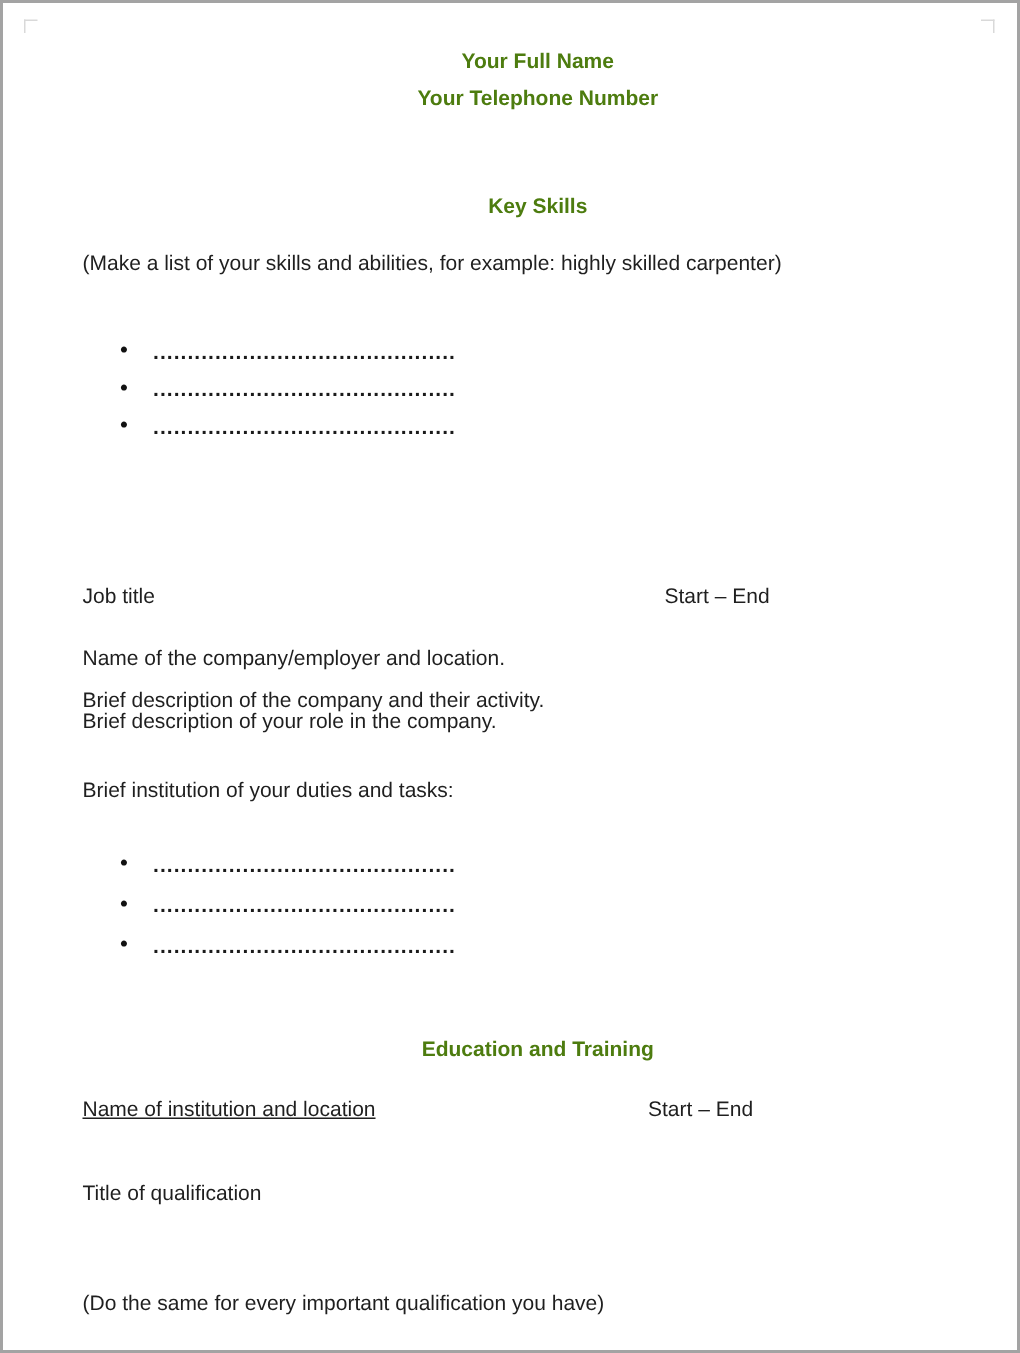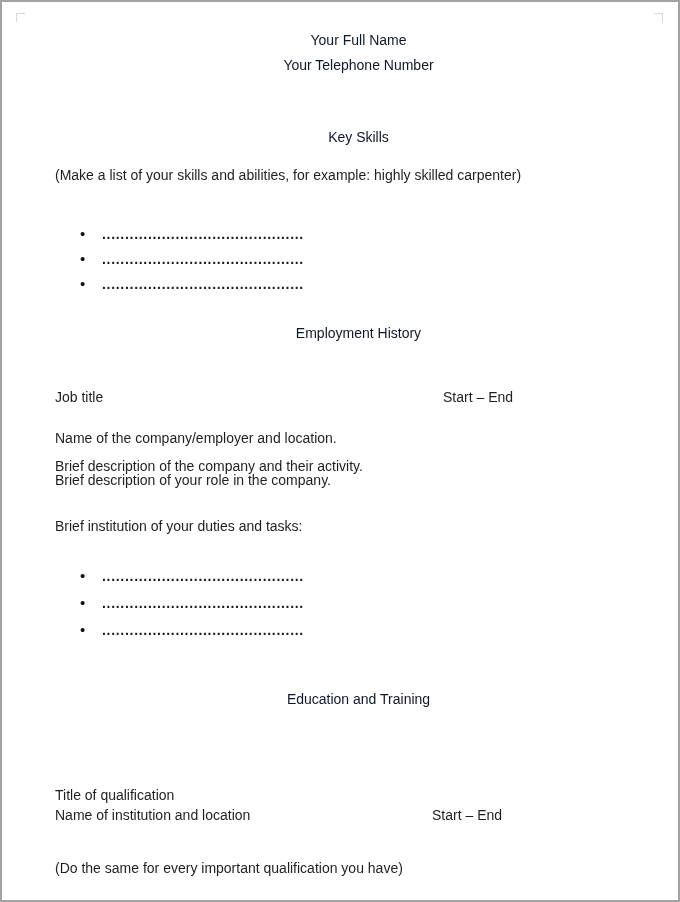--- a/index.html
+++ b/index.html
@@ -16,42 +16,42 @@
     color: #1f1f1f;
     overflow: hidden;
   }
   .line {
     position: absolute;
     left: 53px;
     right: 16px;
     white-space: nowrap;
   }
   .center { text-align: center; }
-  .bold { font-weight: normal; color: #0f172a; }
+  .bold { font-weight: bold; color: #4d7c0f; }
 
   
   .crop { position: absolute; width: 8px; height: 8px; }
   .crop-tl { top: 11px; left: 14px; border-top: 1px solid #d9d9d9; border-left: 1px solid #d9d9d9; }
   .crop-tr { top: 11px; right: 15px; border-top: 1px solid #d9d9d9; border-right: 1px solid #d9d9d9; }
 
   
   .l-name        { top: 29px; }
   .l-phone       { top: 54px; }
   .l-skills-head { top: 126px; }
   .l-skills-hint { top: 164px; }
   .l-skills-list { top: 223px; }
   .l-emp-head    { top: 322px; }
   .l-job-row     { top: 386px; }
   .l-company     { top: 427px; }
   .l-activity    { top: 455px; }
   .l-role        { top: 469px; }
   .l-duties      { top: 515px; }
   .l-emp-list    { top: 565px; }
   .l-edu-head    { top: 688px; }
-  .l-inst-row    { top: 804px; }
+  .l-inst-row    { top: 728px; text-decoration: underline; }
   .l-qual        { top: 784px; }
   .l-desc        { top: 808px; }
   .l-note        { top: 857px; }
 
   .date-col { position: absolute; top: 0; }
   .date-emp { left: 388px; }
   .date-edu { left: 377px; }
 
   ul.dotlist { list-style: none; margin: 0; padding: 0; }
   ul.dotlist li { position: relative; padding-left: 47px; }
@@ -94,21 +94,20 @@
         <span class="bullet">•</span>
         <span class="dots">............................................</span>
       </li>
       <li>
         <span class="bullet">•</span>
         <span class="dots">............................................</span>
       </li>
     </ul>
   </div>
 
-  <div class="line center bold l-emp-head">Employment History</div>
 
   <div class="line l-job-row">
     <span>Job title</span>
     <span class="date-col date-emp">Start – End</span>
   </div>
 
   <div class="line l-company">Name of the company/employer and location.</div>
   <div class="line l-activity">Brief description of the company and their activity.</div>
   <div class="line l-role">Brief description of your role in the company.</div>
   <div class="line l-duties">Brief institution of your duties and tasks:</div>

